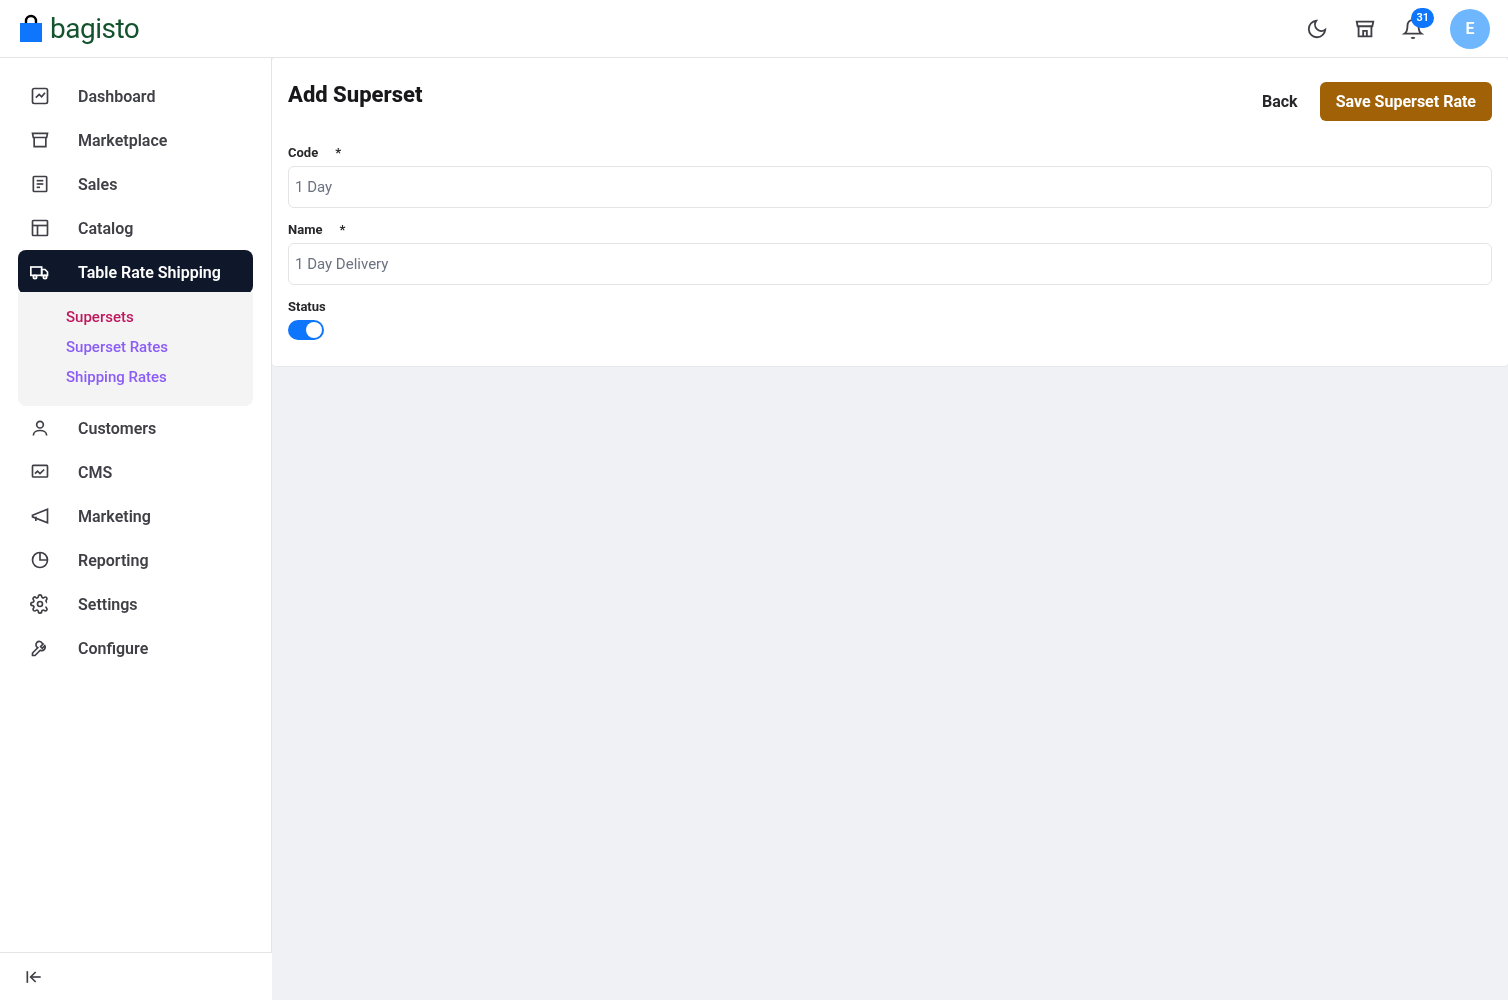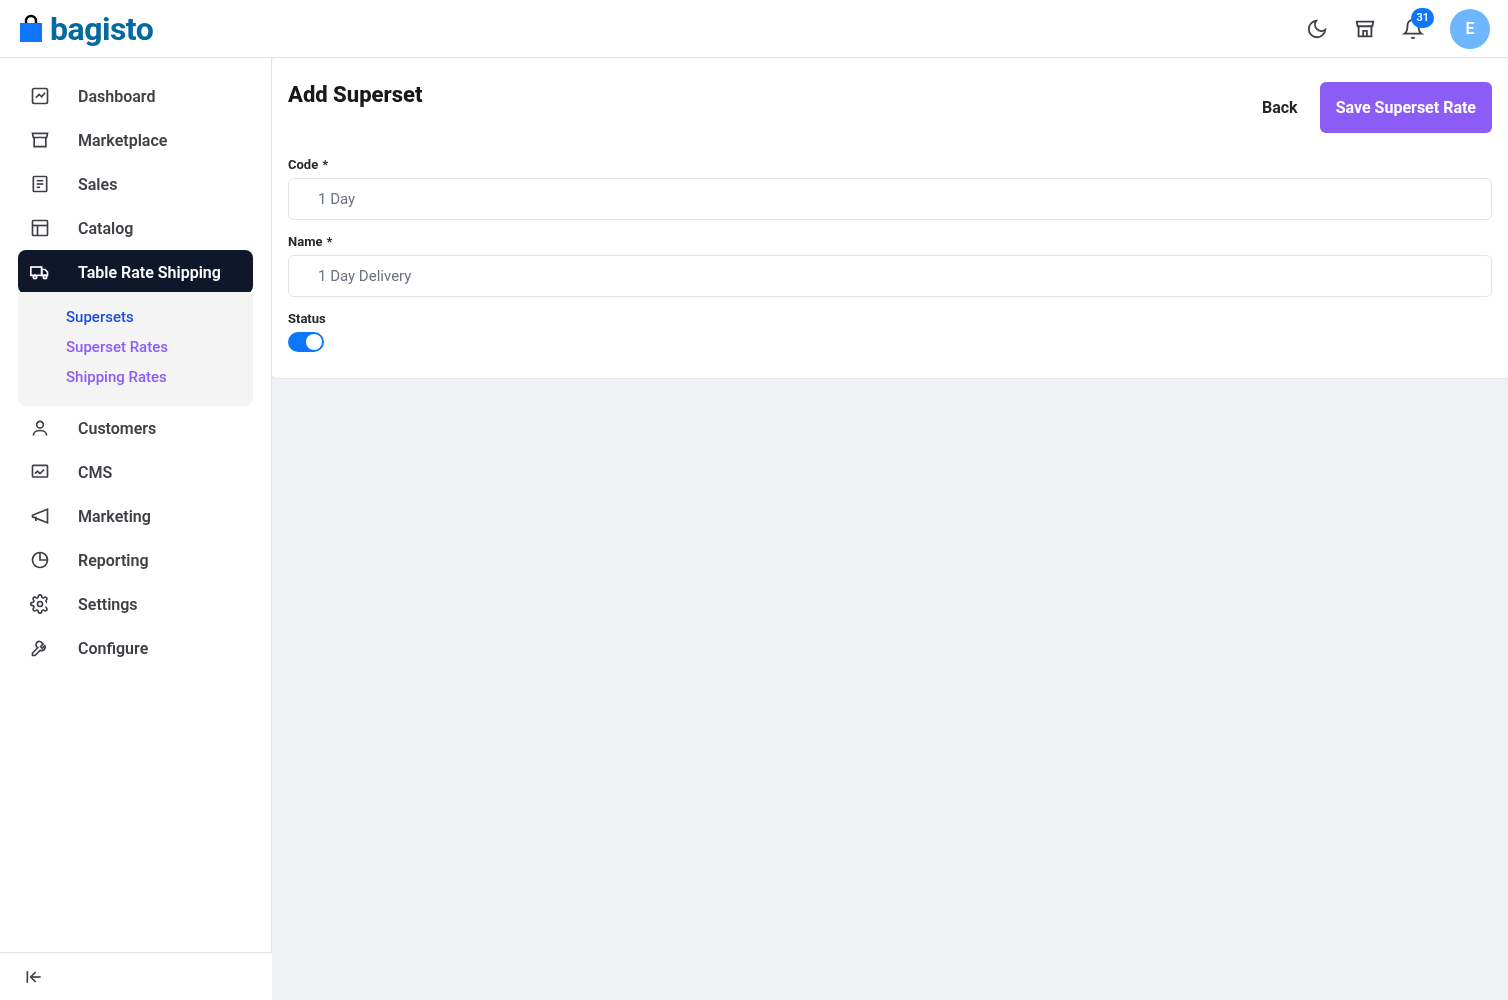--- a/index.html
+++ b/index.html
@@ -2,54 +2,54 @@
 <html><head>
 <meta charset="utf-8">
 <style>
 * { margin:0; padding:0; box-sizing:border-box; font-family:-apple-system,BlinkMacSystemFont,"Segoe UI",Roboto,"Helvetica Neue",Arial,sans-serif; }
 body { background:#F0F1F4; color:#27272A; width:1508px; height:1000px; overflow:hidden; position:relative; }
 
 
 .topbar { position:fixed; top:0; left:0; right:0; height:58px; background:#fff; display:flex; align-items:center; padding:0 18px; gap:18px; border-bottom:1px solid #E4E4E7; z-index:50; }
 .logo-wrap { display:flex; align-items:center; gap:6px; }
 .logo-icon svg { display:block; }
-.logo-text { font-weight:700; font-size:32px; color:#0369a1; letter-spacing:-0.5px; }
+.logo-text { font-weight:400; font-size:28px; color:#14532d; letter-spacing:-0.5px; }
 .search-wrap { flex:0 0 526px; display:flex; align-items:center; height:40px; padding:0 14px; border:1px solid #E4E4E7; border-radius:8px; background:#fff; gap:10px; }
 .search-wrap input { flex:1; border:none; outline:none; font-size:16px; color:#374151; background:transparent; }
 .search-wrap input::placeholder { color:#9CA3AF; }
 .top-spacer { flex:1; }
 .top-icons { display:flex; align-items:center; gap:26px; }
 .top-icon { color:#3F3F46; display:flex; align-items:center; justify-content:center; cursor:pointer; position:relative; }
 .badge { position:absolute; top:-10px; right:-10px; min-width:20px; height:20px; padding:0 5px; border-radius:999px; background:#0E76FD; color:#fff; font-size:11px; font-weight:600; display:flex; align-items:center; justify-content:center; }
 .avatar { width:40px; height:40px; border-radius:999px; background:#6EB7FF; color:#fff; font-weight:600; font-size:16px; display:flex; align-items:center; justify-content:center; cursor:pointer; }
 
 
 .sidebar { position:fixed; left:0; top:58px; bottom:0; width:272px; background:#fff; border-right:1px solid #E4E4E7; padding:16px 18px 48px 18px; overflow-y:auto; }
 .nav-item { display:flex; align-items:center; gap:28px; height:44px; padding:0 12px; border-radius:8px; color:#3F3F46; font-weight:600; font-size:16px; cursor:pointer; }
 .nav-item.active { background:#0f172a; color:#fff; }
 .nav-item .nav-icon { width:20px; height:20px; flex:0 0 20px; display:flex; align-items:center; justify-content:center; }
 .nav-item.active .nav-icon { color:#fff; }
 .subnav { background:#F4F4F5; border-radius:0 0 8px 8px; padding:10px 0 14px 0; margin-top:-2px; }
 .subnav-item { display:block; padding:6px 10px 6px 48px; color:#8b5cf6; font-size:15px; font-weight:500; cursor:pointer; }
-.subnav-item.active { color:#1d4ed8; }
+.subnav-item.active { color:#be185d; }
 .collapse-btn { position:fixed; left:0; bottom:0; width:272px; height:48px; display:flex; align-items:center; padding-left:24px; border-top:1px solid #E4E4E7; background:#fff; color:#3F3F46; cursor:pointer; }
 
 
 .main { position:absolute; left:272px; right:0; top:58px; bottom:0; overflow:auto; }
 .header-row { display:flex; align-items:flex-start; justify-content:space-between; padding:20px 16px 10px 16px; }
 .page-title { font-size:22px; font-weight:800; color:#18181B; }
 .header-actions { display:flex; align-items:center; gap:22px; }
 .back-link { color:#27272A; font-weight:700; font-size:16px; cursor:pointer; }
-.primary-btn { background:#8b5cf6; color:#fff; font-weight:700; font-size:16px; padding:16px 16px; border-radius:6px; border:none; cursor:pointer; }
+.primary-btn { background:#a16207; color:#fff; font-weight:700; font-size:16px; padding:10px 16px; border-radius:6px; border:none; cursor:pointer; }
 
 .form-card { background:#fff; padding:4px 16px 20px 16px; box-shadow:0 1px 0 rgba(0,0,0,0.04); border-radius:4px; margin:0 0 16px 0; }
 .field { margin:14px 0 6px 0; }
-.field-label { font-size:13px; font-weight:700; color:#27272A; margin-bottom:6px; display:flex; gap:4px; }
+.field-label { font-size:13px; font-weight:700; color:#27272A; margin-bottom:6px; display:flex; gap:17px; }
 .req { color:#27272A; }
-.text-input { width:100%; height:42px; border:1px solid #E4E4E7; border-radius:6px; padding:0 29px; font-size:15px; color:#6B7280; background:#fff; outline:none; }
+.text-input { width:100%; height:42px; border:1px solid #E4E4E7; border-radius:6px; padding:0 6px; font-size:15px; color:#6B7280; background:#fff; outline:none; }
 
 .toggle-wrap { margin-top:4px; }
 .toggle { position:relative; width:36px; height:20px; border-radius:999px; background:#0E76FD; cursor:pointer; }
 .toggle .knob { position:absolute; top:2px; right:2px; width:16px; height:16px; background:#fff; border-radius:999px; }
 
 svg { display:block; }
 </style>
 </head>
 <body>
 

